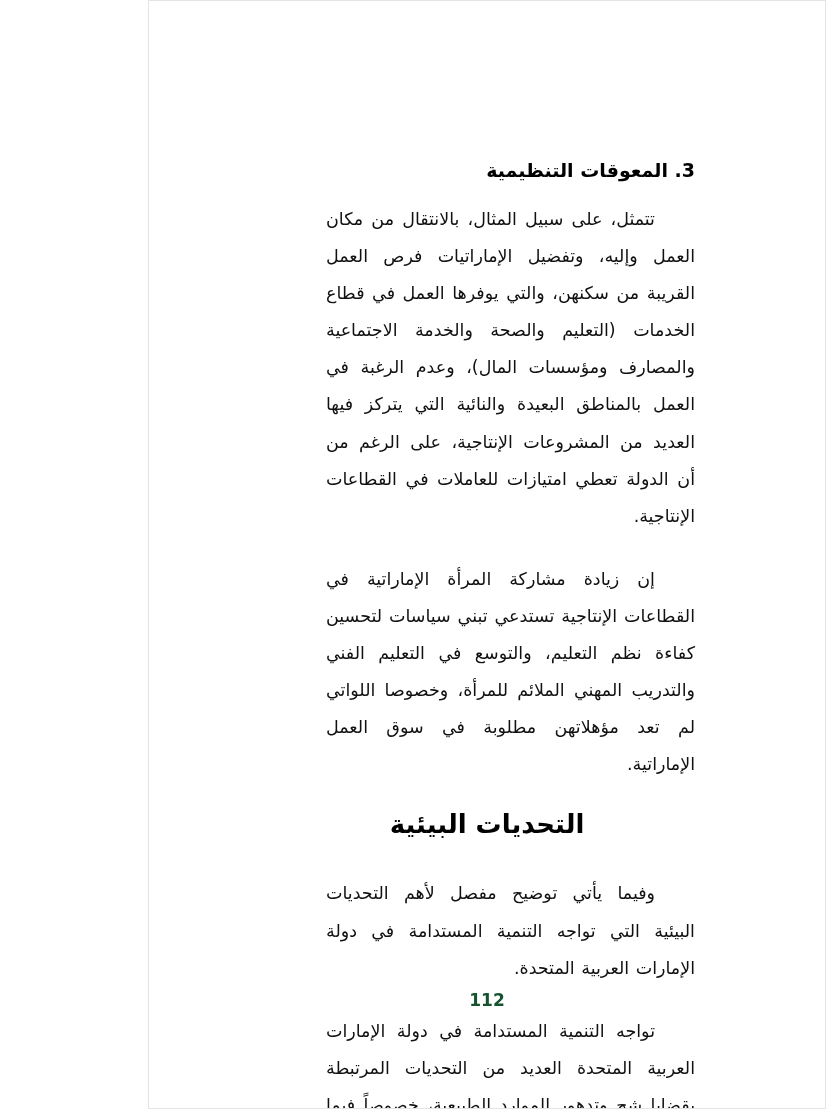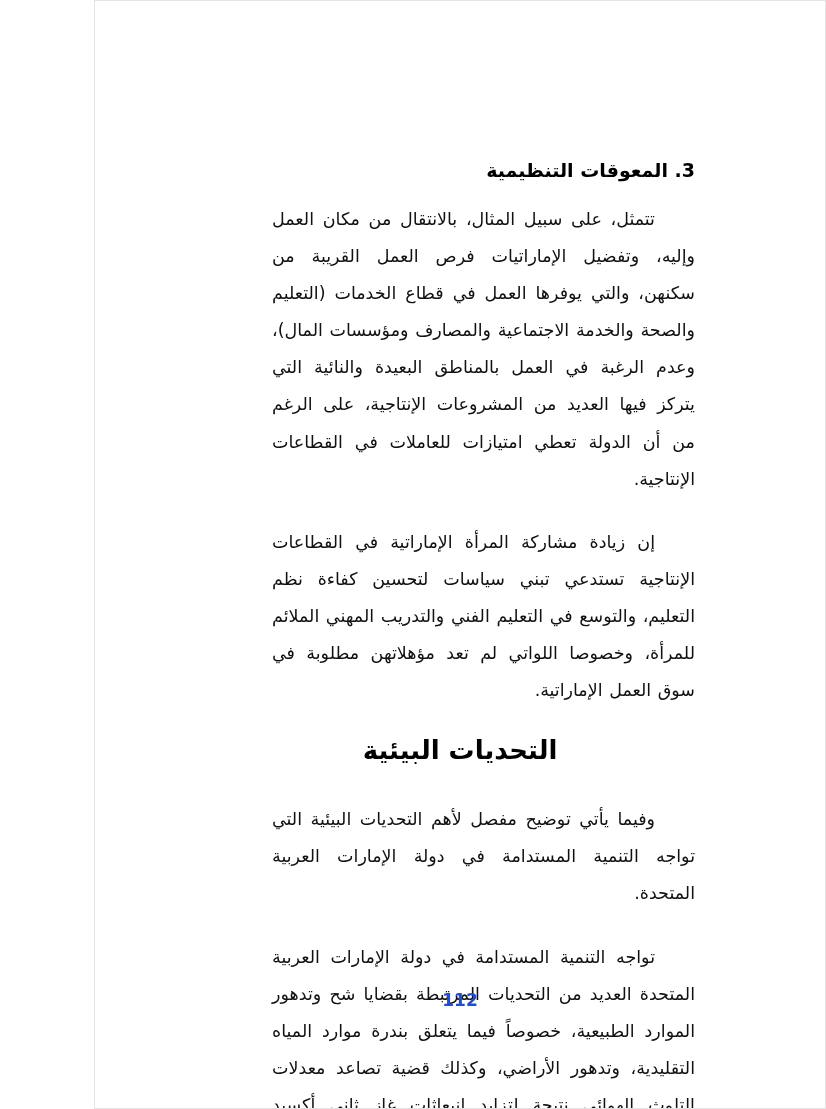--- a/index.html
+++ b/index.html
@@ -6,21 +6,21 @@
 
     html, body {
       width: 826px;
       height: 1109px;
       background: #ffffff;
       font-family: "DejaVu Sans", sans-serif;
     }
 
     .page {
       position: relative;
-      width: 732px;
+      width: 678px;
       height: 1109px;
       background: #ffffff;
       border: 1px solid #e4e4e4;
       padding: 158px 130px 0 130px;
       direction: rtl;
       color: #111111;
       overflow: hidden;
     }
 
     .section-heading {
@@ -51,21 +51,21 @@
     }
 
     .page-number {
       position: absolute;
       bottom: 98px;
       left: 0;
       right: 0;
       text-align: center;
       font-size: 17px;
       font-weight: 700;
-      color: #1d4ed8;
+      color: #14532d;
       direction: ltr;
     }
   </style>
 </head>
 <body>
 
 <div class="page">
 
   <h3 class="section-heading">3. المعوقات التنظيمية</h3>
 

